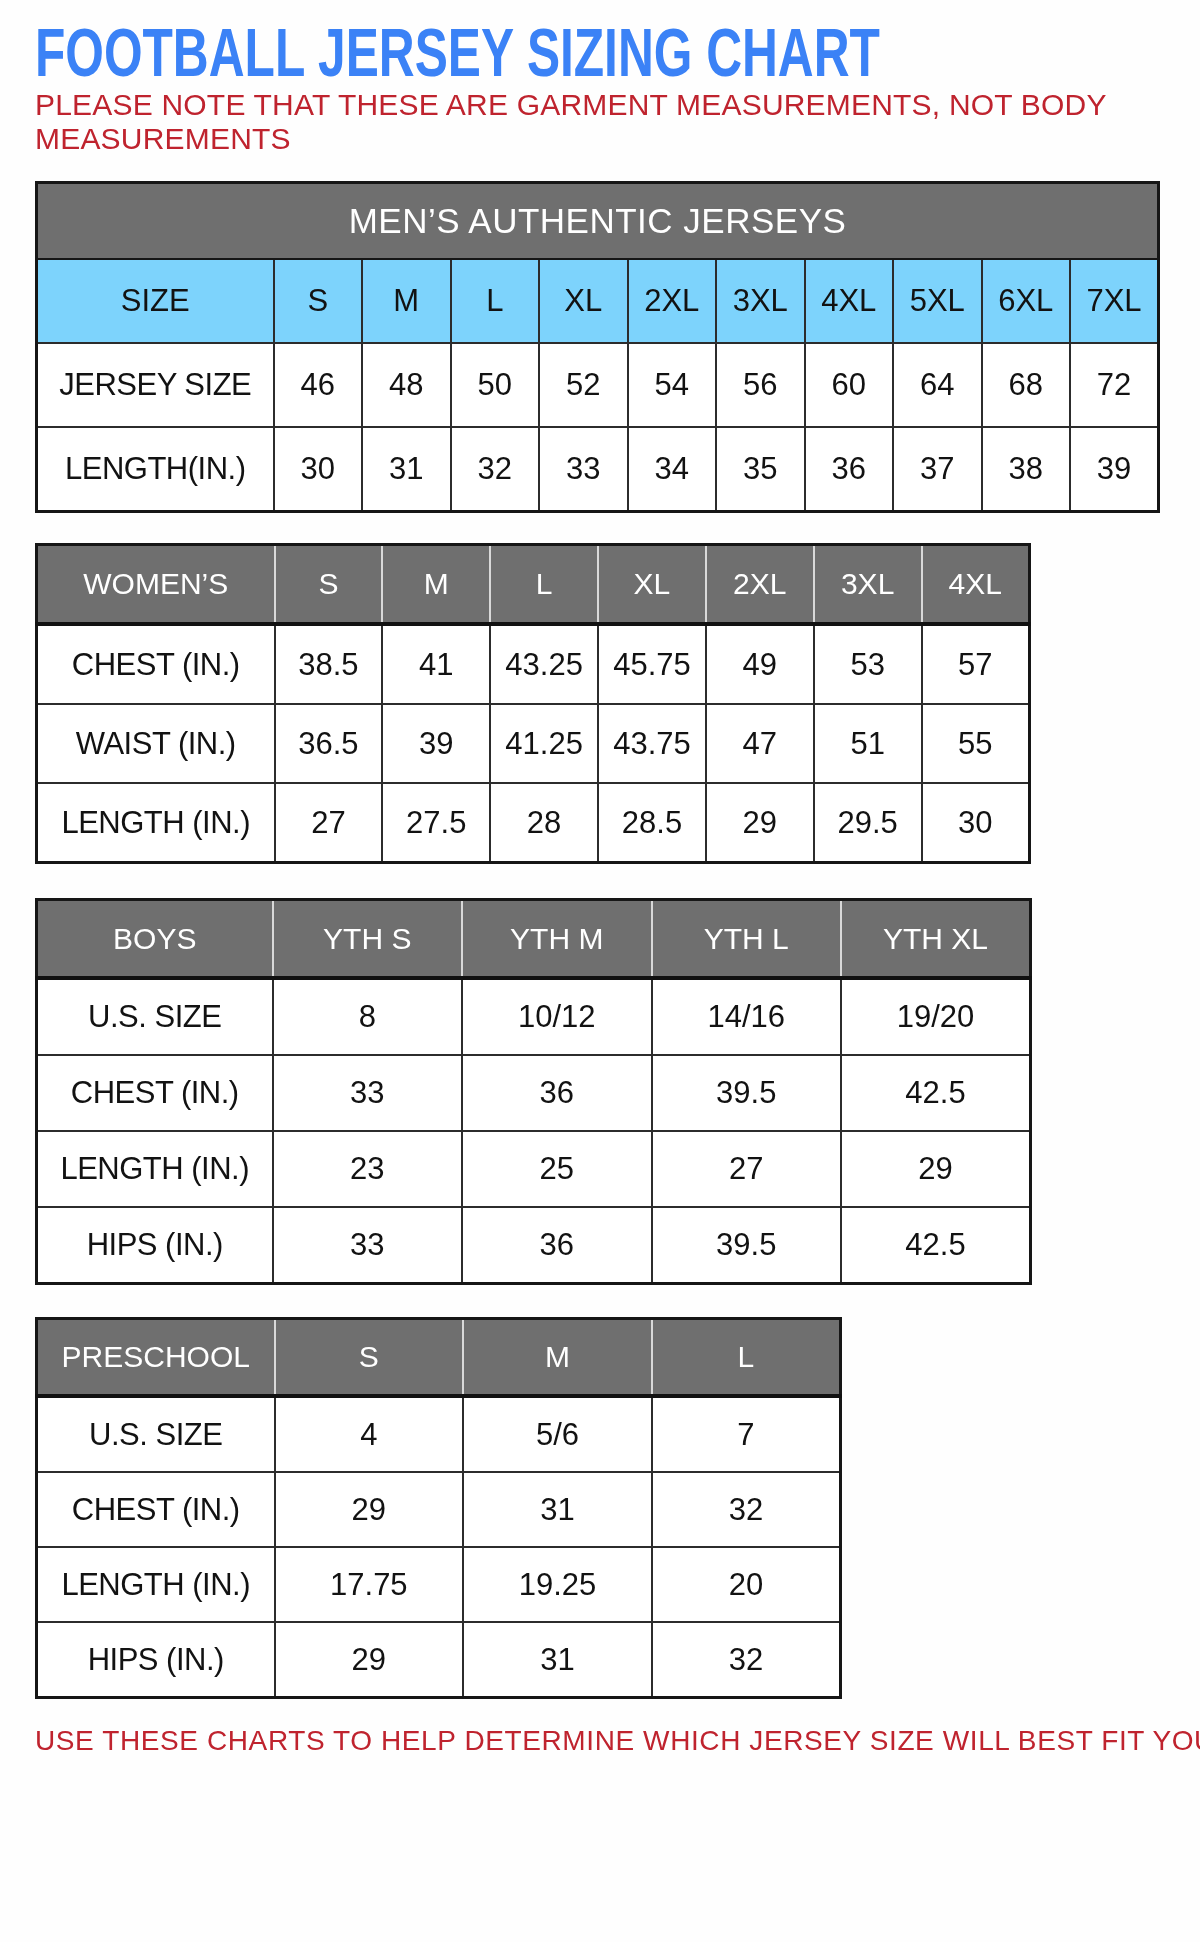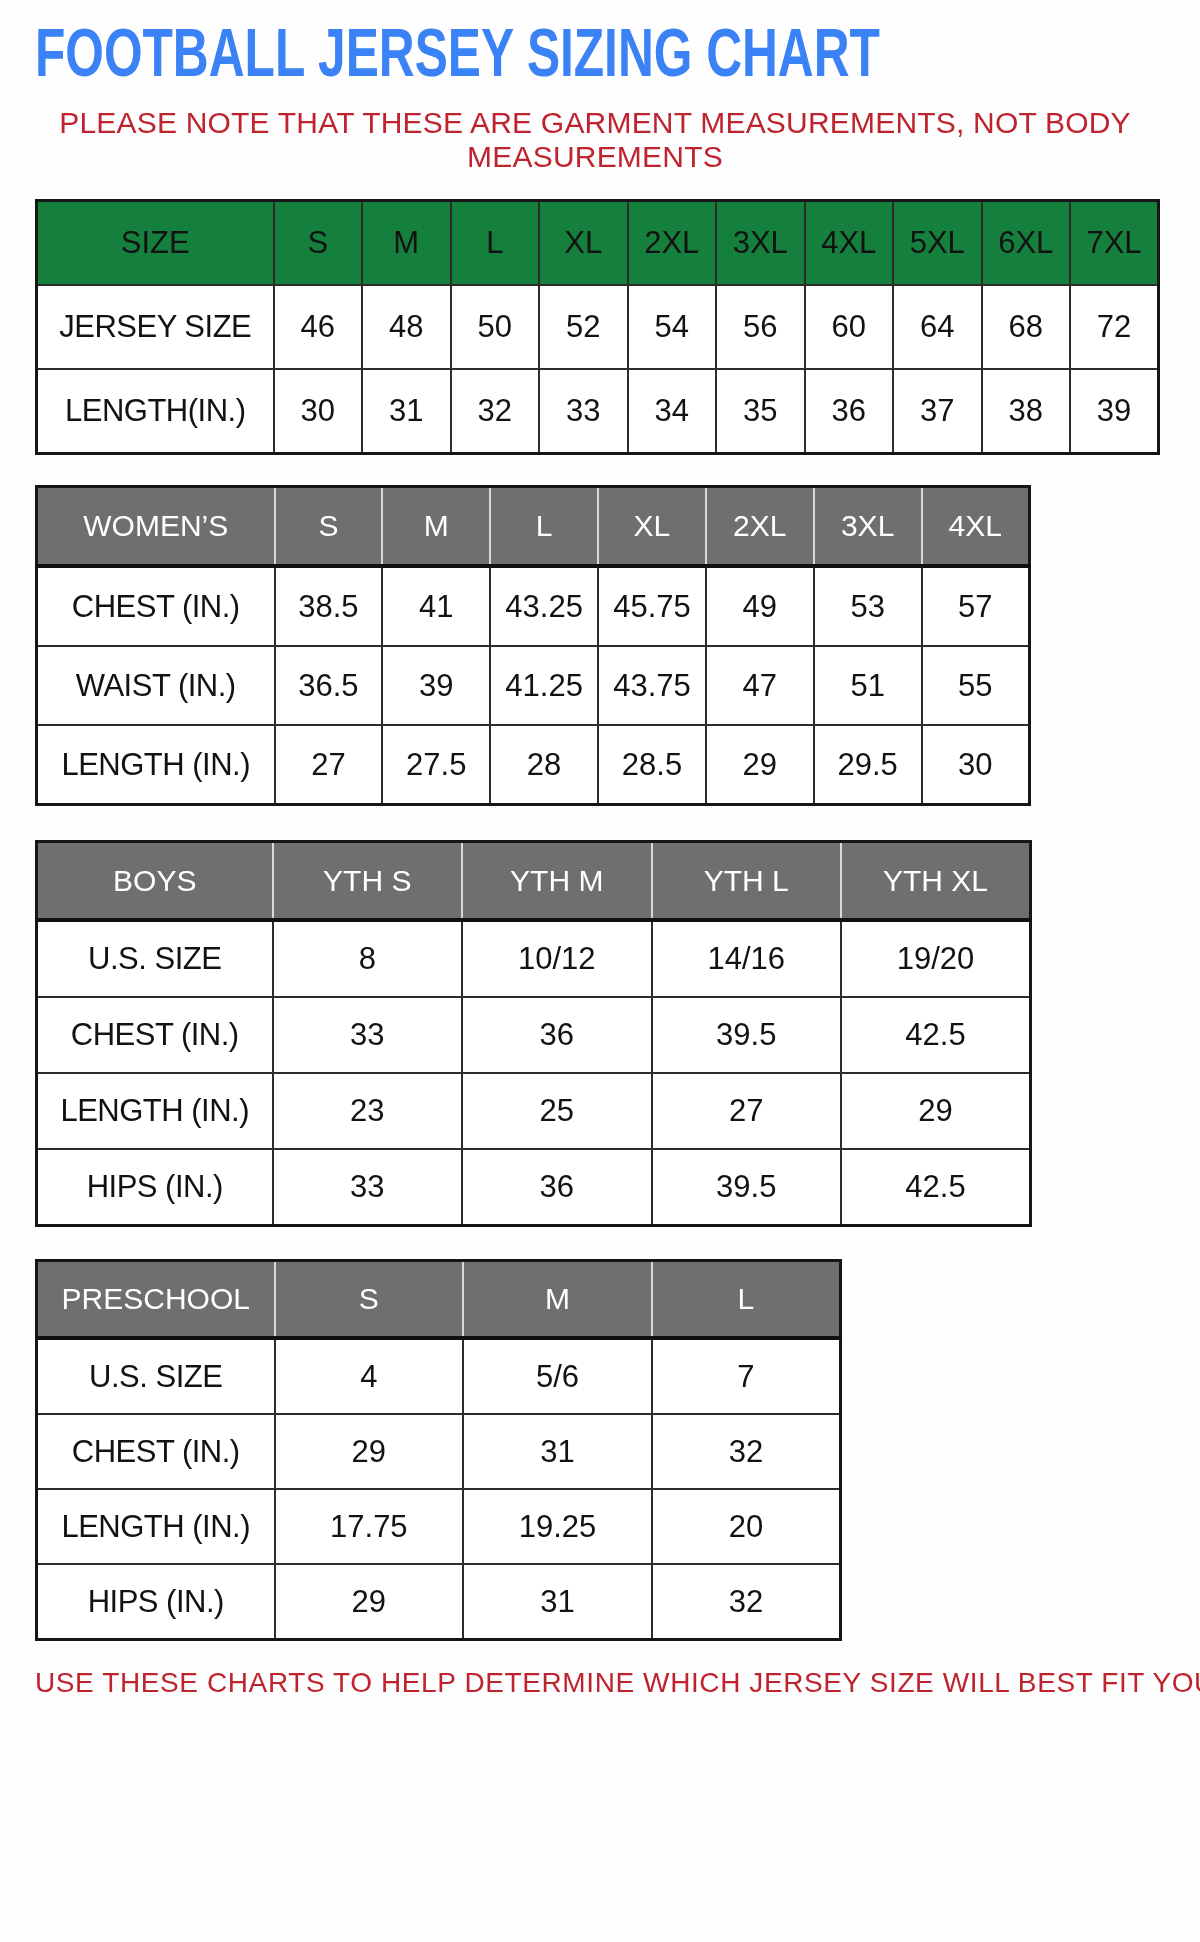--- a/index.html
+++ b/index.html
@@ -21,27 +21,26 @@
   }
   .title .squeeze {
     display: inline-block;
     transform: scaleX(0.73);
     transform-origin: 0 50%;
     letter-spacing: 0px;
   }
 
   
   .note {
-    margin-top: 20px;
+    margin-top: 2px;
     font-size: 30px; line-height: 1.12;
     letter-spacing: 0.2px;
     color: #bf232e;
     white-space: pre-line;
     width: 1120px;
-    text-align: center;
   }
   .footer {
     margin-top: 26px;
     font-size: 28px;
     letter-spacing: 0.6px;
     color: #bf232e;
     white-space: nowrap;
   }
 
   
@@ -74,21 +73,21 @@
   
   .header-row.gray th {
     background: #6f6f6f;
     color: #ffffff;
     font-size: 30px;
     border-left: 2px solid #d9d9d9;
     border-right: 2px solid #d9d9d9;
     border-bottom: 4px solid #111111;
   }
   
-  .header-row.plain th { background: #15803d; color: #121212; }
+  .header-row.plain th { background: #7dd3fc; color: #121212; }
 
   
   .mens { width: 1125px; margin-top: 26px; }
   .mens col.c-label { width: 237px; }
   .mens .banner-row th { height: 74px; }
   .mens .header-row th { height: 82px; }
   .mens tbody th, .mens tbody td { height: 82px; }
 
   .womens { width: 996px; margin-top: 30px; }
   .womens col.c-label { width: 238px; }
@@ -114,20 +113,23 @@
 
   <div class="note">PLEASE NOTE THAT THESE ARE GARMENT MEASUREMENTS, NOT BODY
 MEASUREMENTS</div>
 
   <table class="size-table mens">
     <colgroup>
         <col class="c-label">
         <col span="10">
       </colgroup>
     <thead>
+      <tr class="banner-row">
+        <th class="banner" colspan="11">MEN’S AUTHENTIC JERSEYS</th>
+      </tr>
       <tr class="header-row plain">
           <th>SIZE</th>
           <th>S</th>
           <th>M</th>
           <th>L</th>
           <th>XL</th>
           <th>2XL</th>
           <th>3XL</th>
           <th>4XL</th>
           <th>5XL</th>

